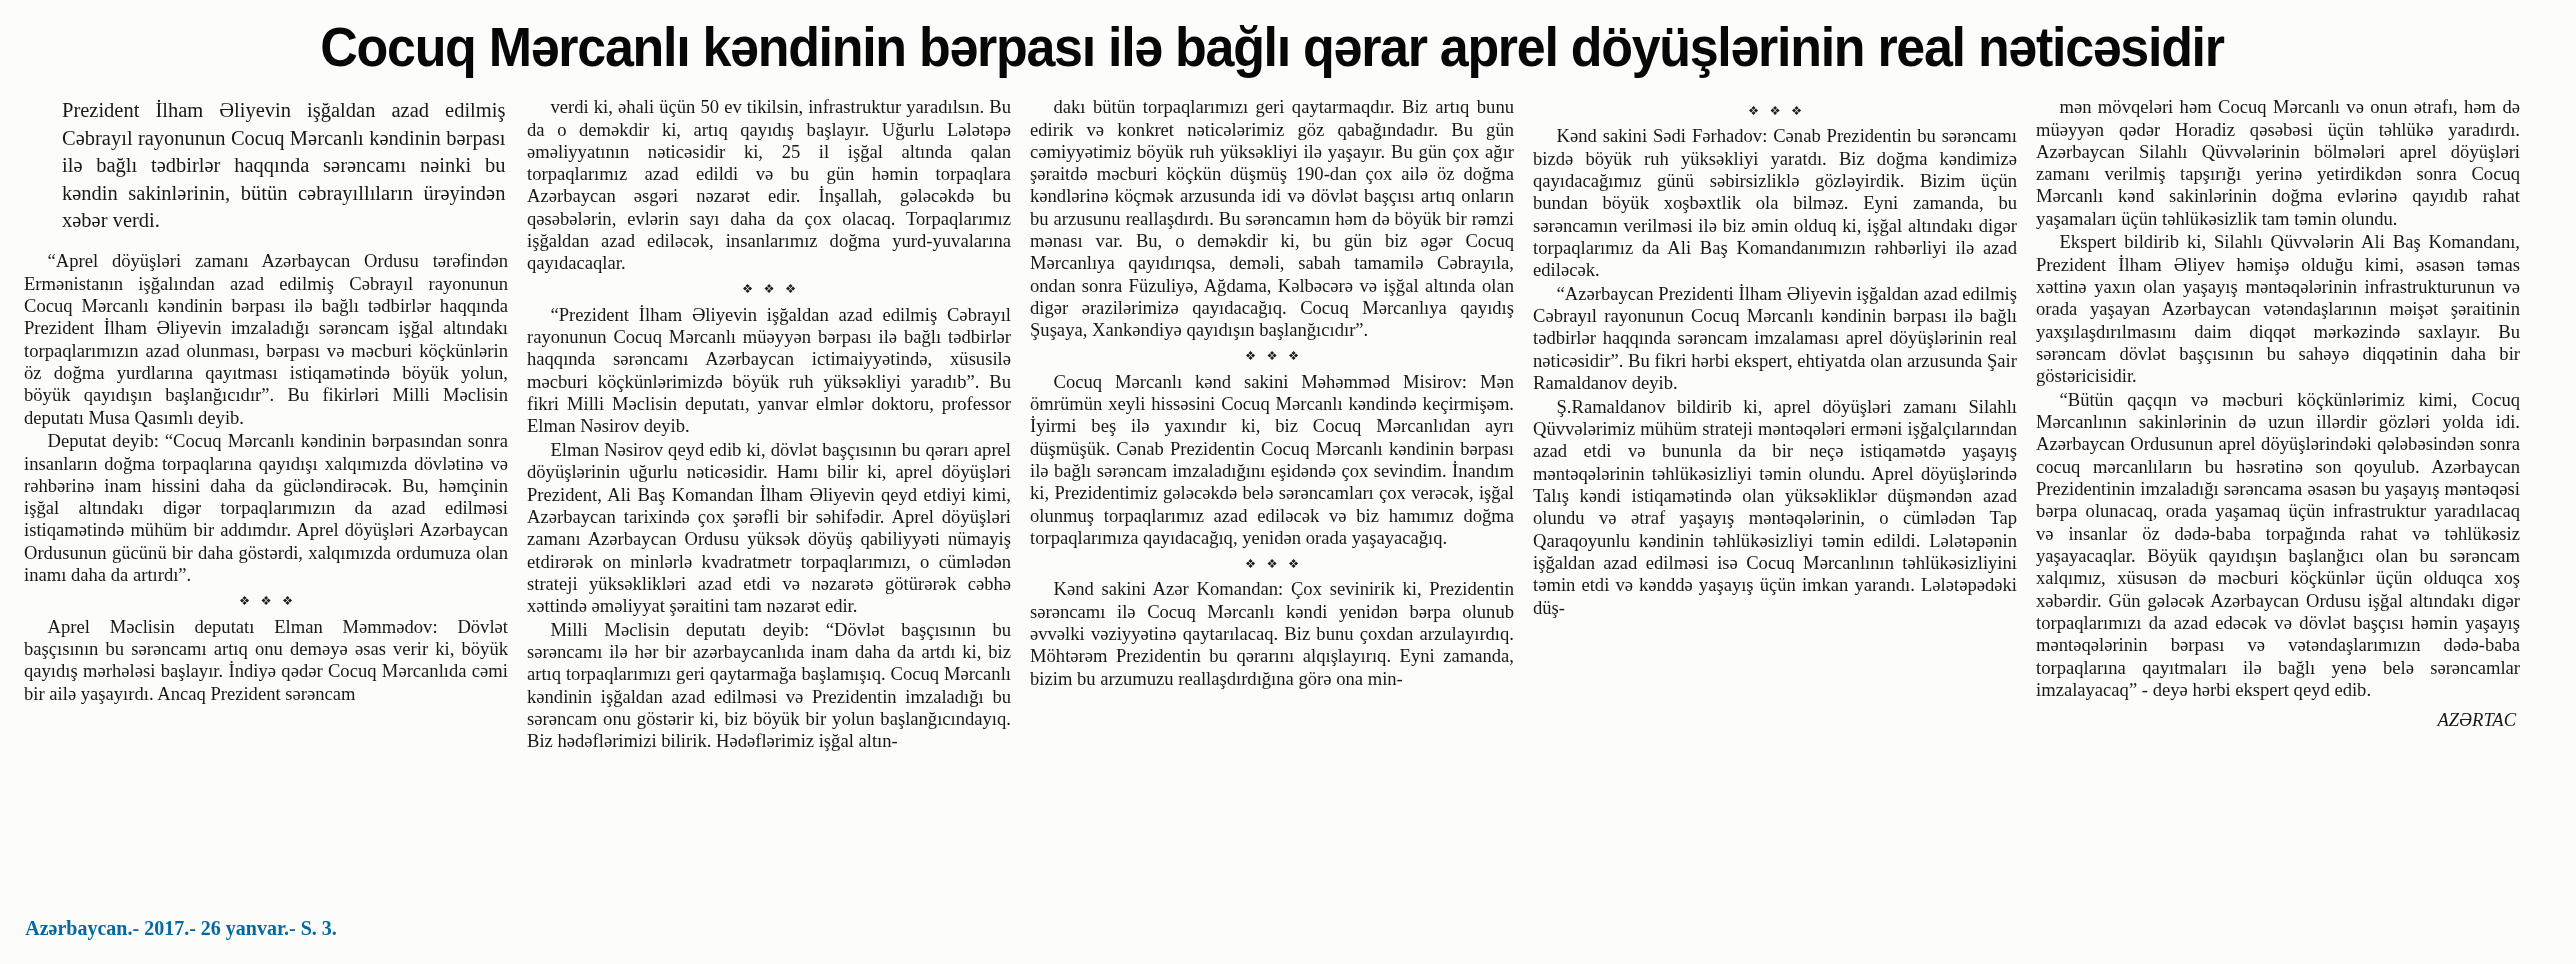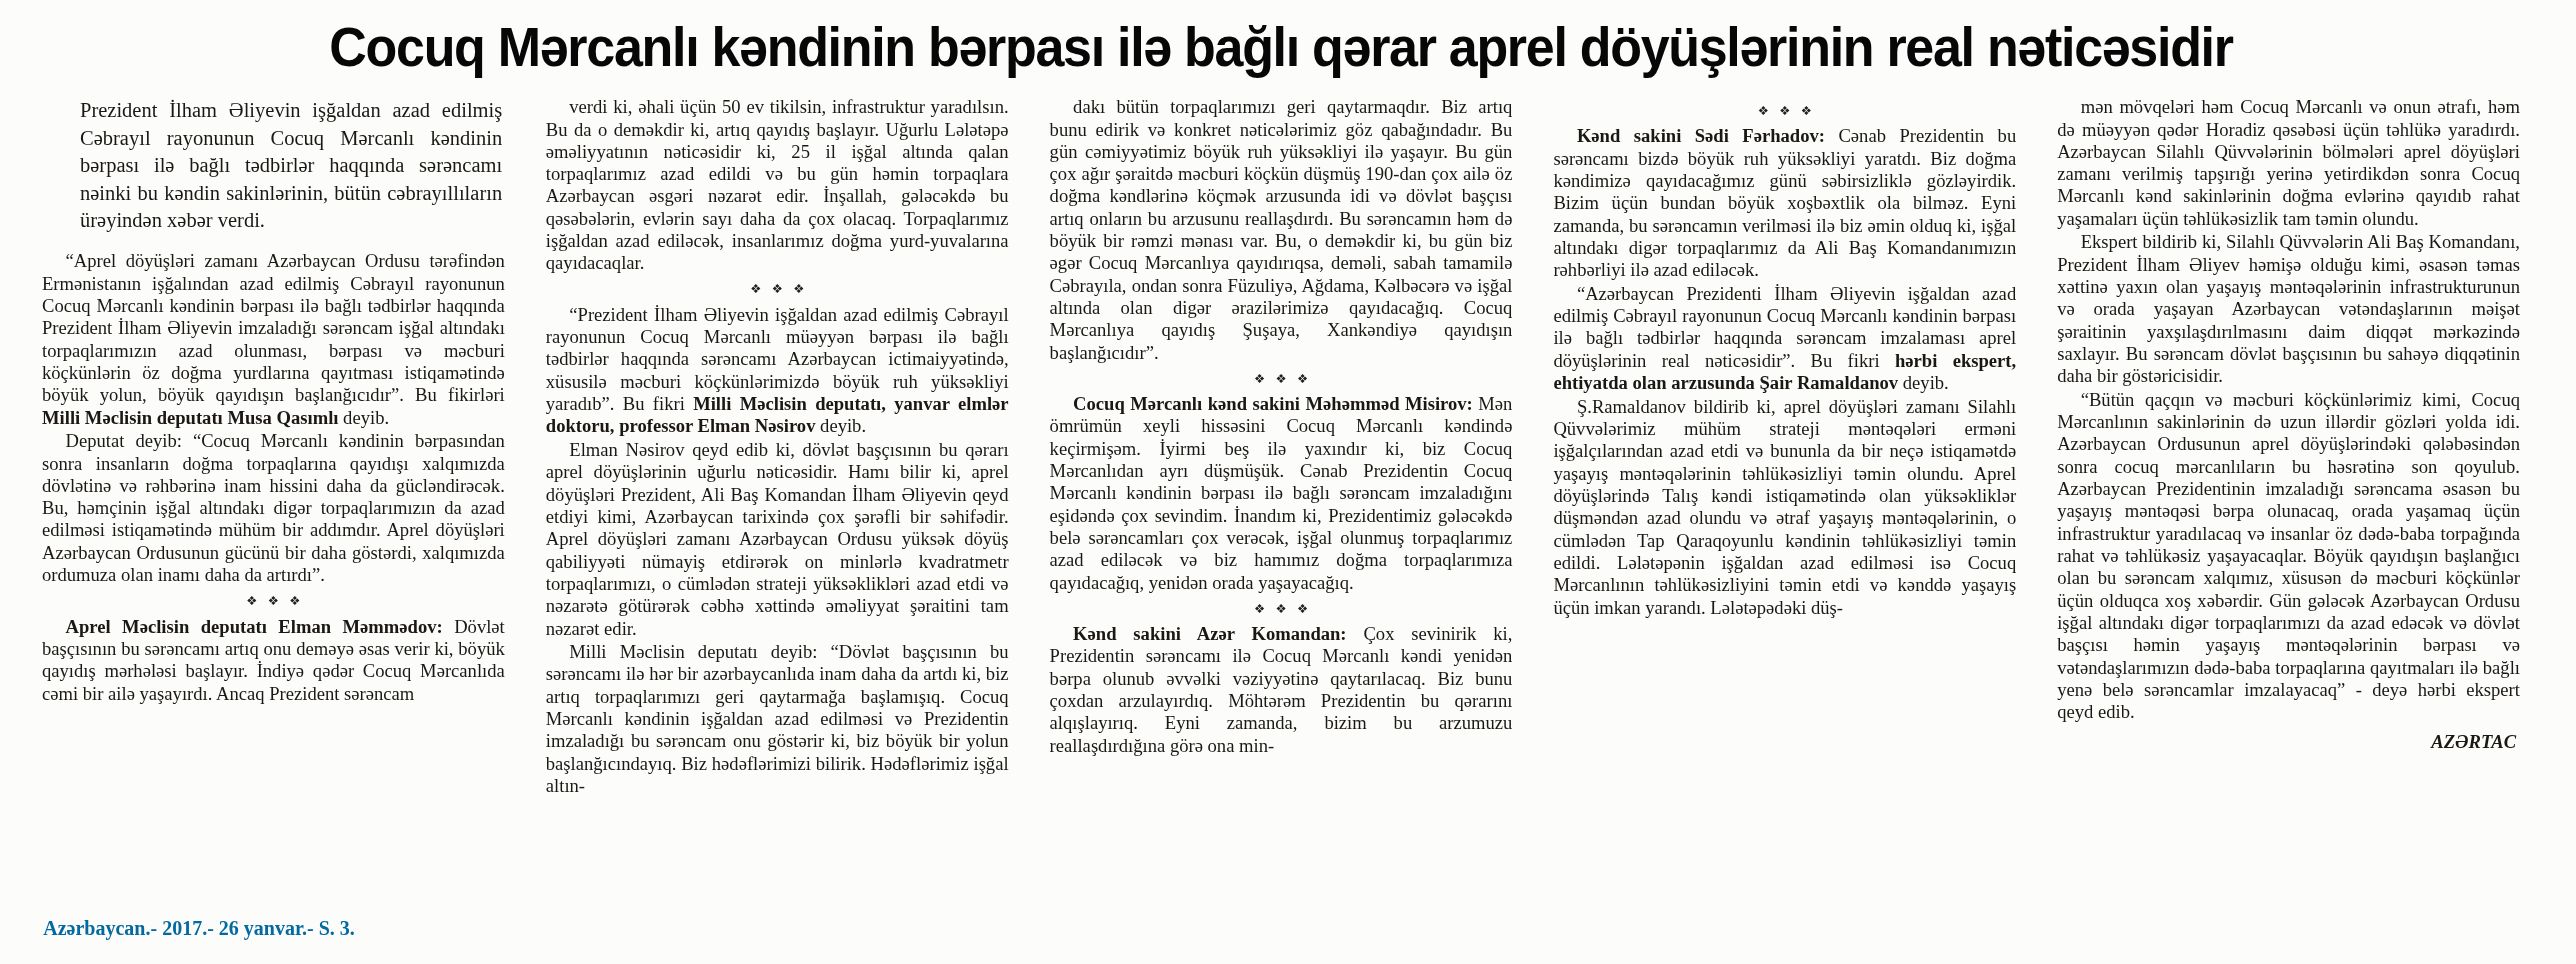--- a/index.html
+++ b/index.html
@@ -7,38 +7,38 @@
     padding: 0;
     background: #f6f5f2;
   }
   .page {
     position: relative;
     width: 2576px;
     height: 965px;
     background: #fcfcfa;
     overflow: hidden;
     box-sizing: border-box;
-    padding: 9px 56px 0 42px;
+    padding: 9px 56px 0 24px;
     color: #14120f;
   }
   .headline {
     font-family: "Liberation Sans", sans-serif;
     font-weight: 700;
     font-size: 52px;
     letter-spacing: -1.3px;
     text-align: center;
     white-space: nowrap;
     margin: 5.2px 0 22px 0;
     color: #070707;
     transform: scaleY(1.08);
     transform-origin: center top;
   }
   .columns {
     display: flex;
-    gap: 41px;
+    gap: 19px;
     height: 795px;
     overflow: hidden;
   }
   .column {
     flex: 1 1 0;
     font-family: "Liberation Serif", serif;
     font-size: 18.6px;
     line-height: 1.2;
     text-align: justify;
     color: #1b1814;
@@ -62,21 +62,21 @@
     text-indent: 0;
   }
   .separator {
     text-align: center;
     font-size: 12.4px;
     letter-spacing: 10.4px;
     padding-left: 10.4px;
     margin: 7.8px 0 6.5px 0;
     color: #23201c;
   }
-  b { font-weight: bold; }
+  b { font-weight: normal; }
   .citation {
     font-family: "Liberation Serif", serif;
     font-weight: bold;
     font-size: 20px;
     margin: 26px 0 0 1.3px;
     color: #0369a1;
   }
 </style>
 </head>
 <body>

